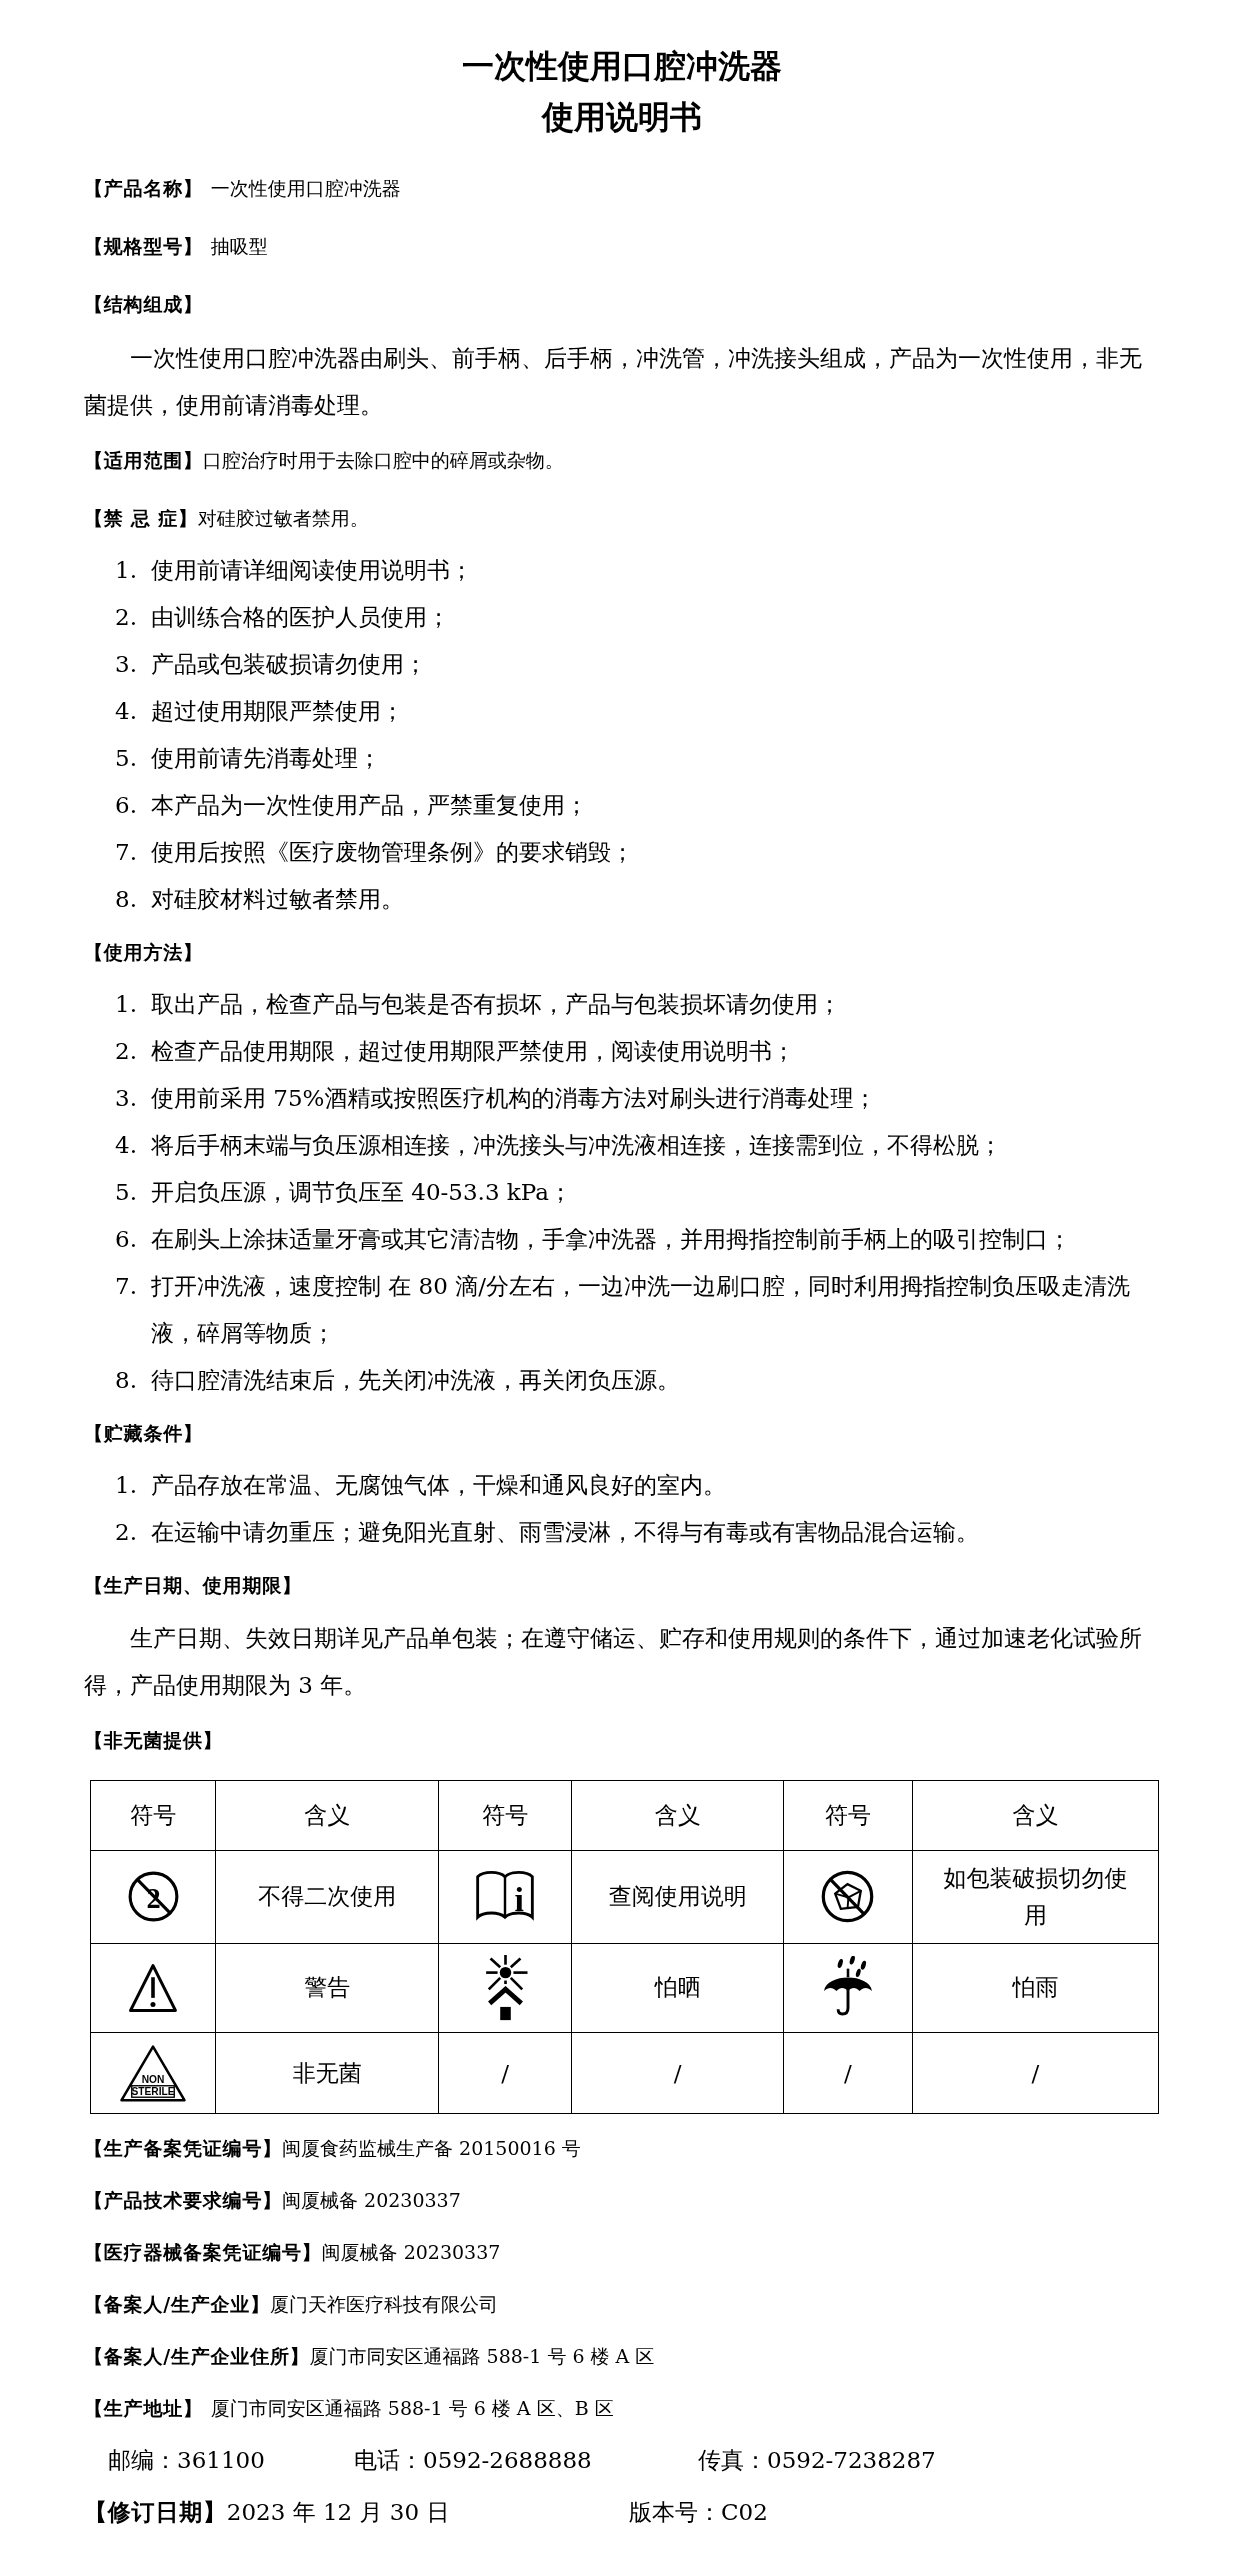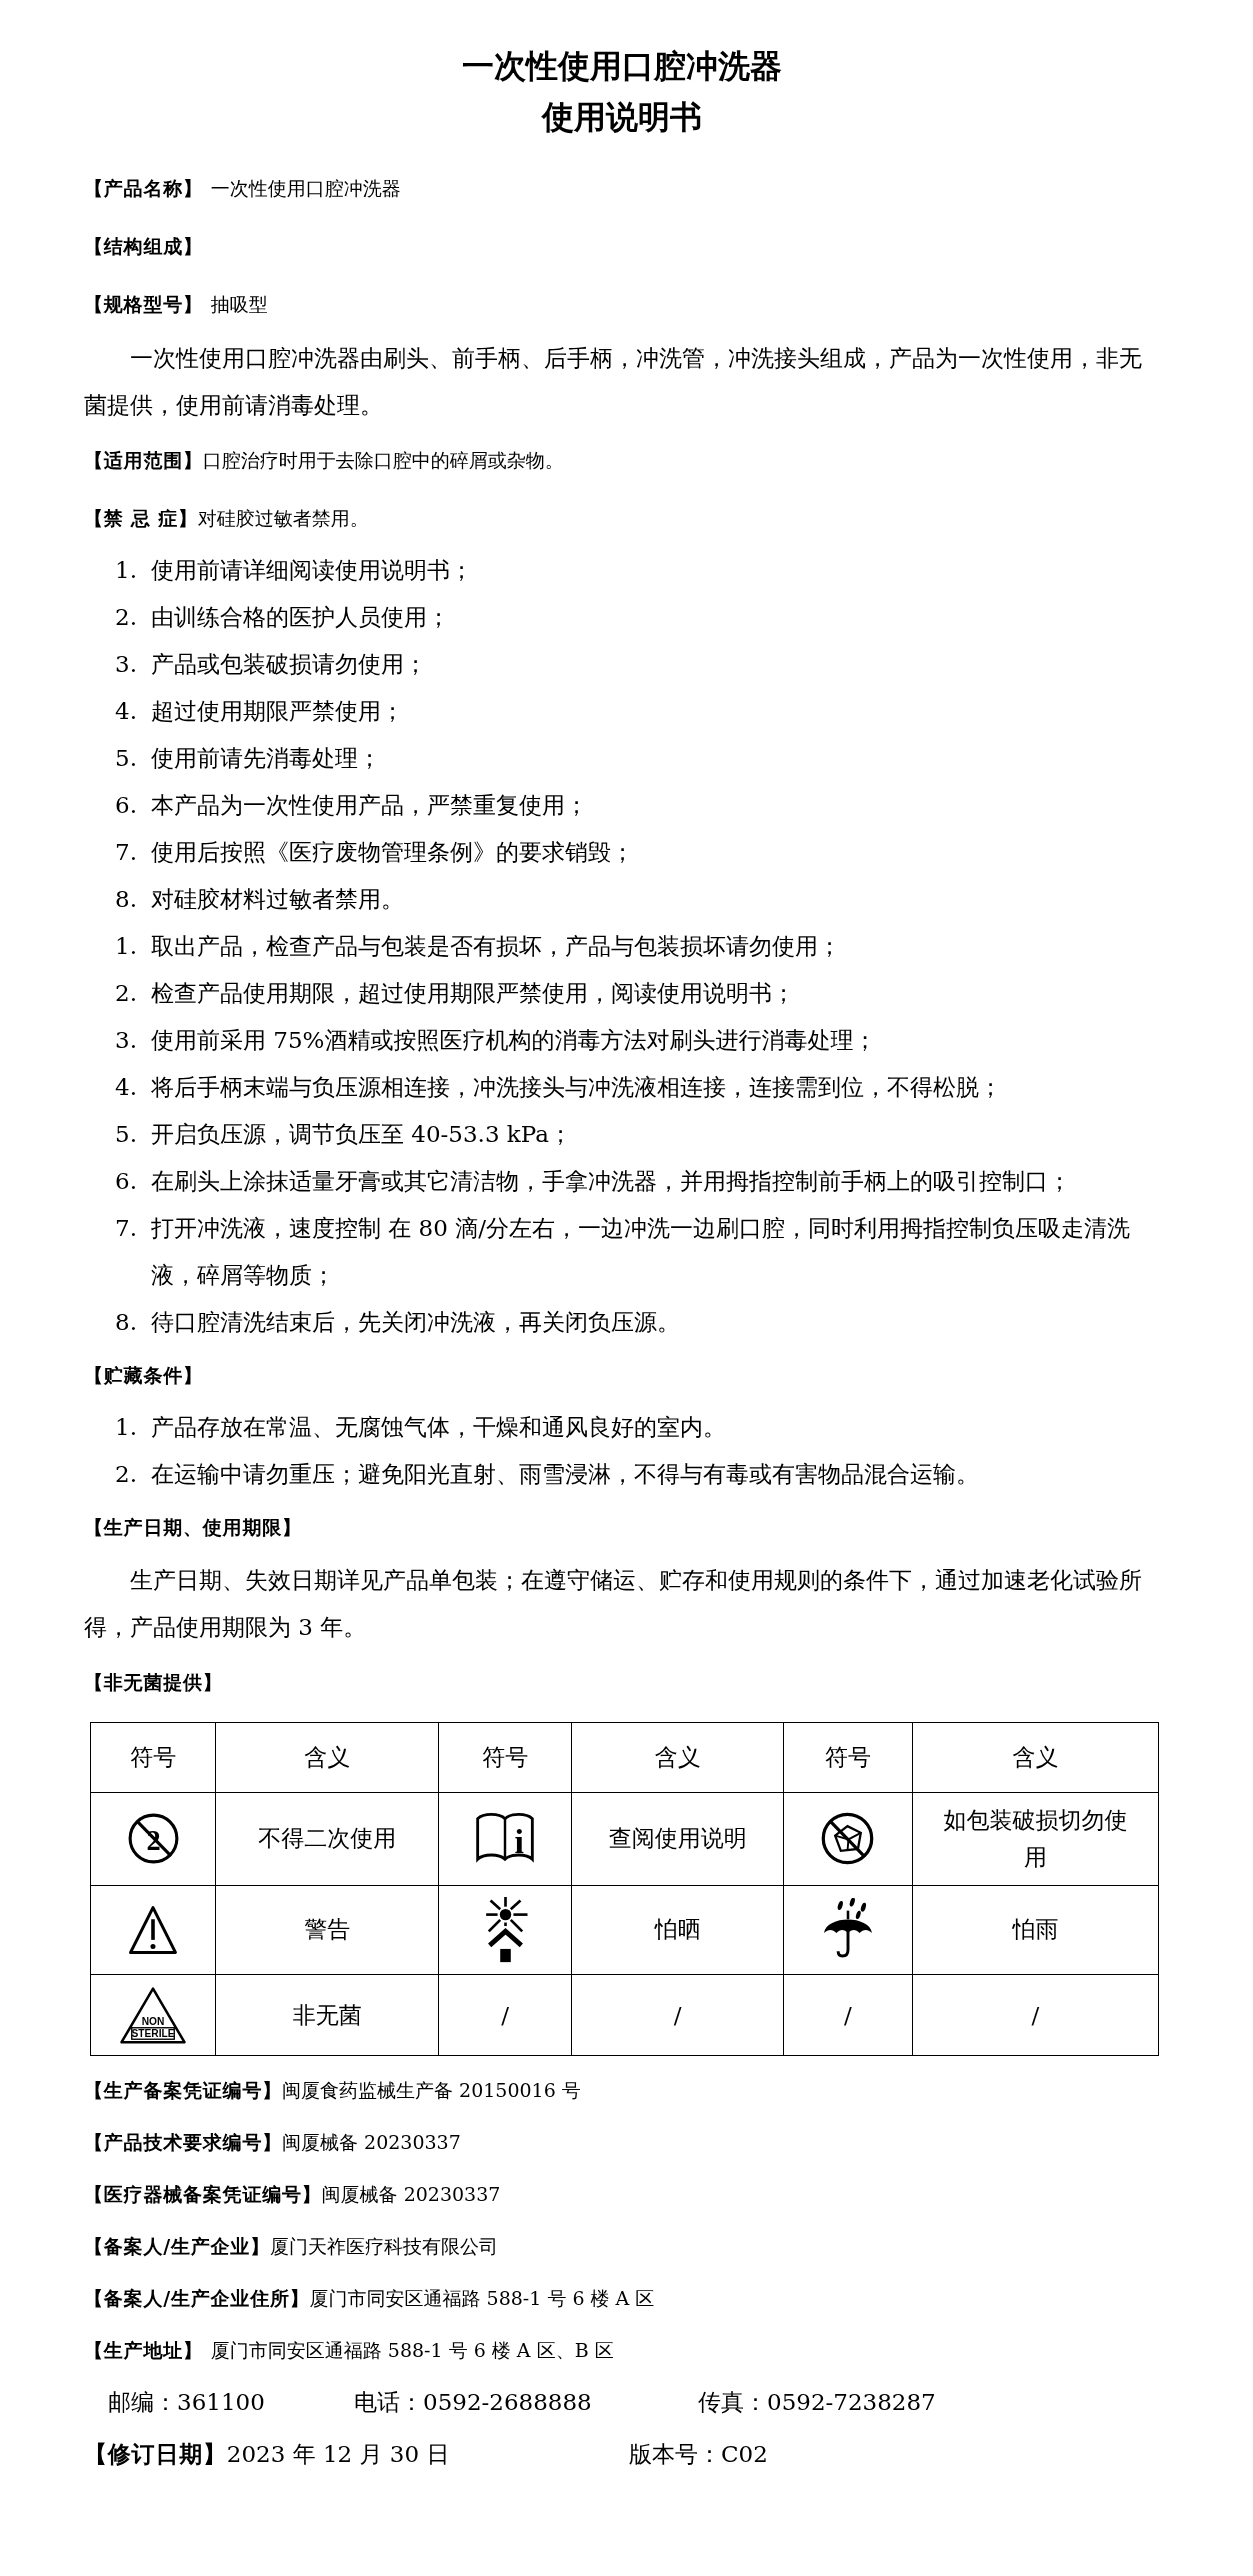--- a/index.html
+++ b/index.html
@@ -68,25 +68,25 @@
     <div>使用说明书</div>
   </div>
 
   <div style="height:17.4px"></div>
 
   <div class="section-line">
     <span class="lbl">【产品名称】</span><span class="val">一次性使用口腔冲洗器</span>
   </div>
 
   <div class="section-line">
+    <span class="lbl">【规格型号】</span><span class="val">抽吸型</span>
+  </div>
+
+  <div class="section-line">
     <span class="lbl">【结构组成】</span>
-  </div>
-
-  <div class="section-line">
-    <span class="lbl">【规格型号】</span><span class="val">抽吸型</span>
   </div>
   <p class="para">一次性使用口腔冲洗器由刷头、前手柄、后手柄，冲洗管，冲洗接头组成，产品为一次性使用，非无菌提供，使用前请消毒处理。</p>
 
   <div class="section-line">
     <span class="lbl">【适用范围】</span><span>口腔治疗时用于去除口腔中的碎屑或杂物。</span>
   </div>
 
   <div class="section-line">
     <span class="lbl">【禁 忌 症】</span><span>对硅胶过敏者禁用。</span>
   </div>
@@ -119,20 +119,23 @@
     <div class="li">
         <span class="num">7.</span>
         <span class="txt">使用后按照《医疗废物管理条例》的要求销毁；</span>
       </div>
     <div class="li">
         <span class="num">8.</span>
         <span class="txt">对硅胶材料过敏者禁用。</span>
       </div>
   </div>
 
+  <div class="section-line">
+    <span class="lbl">【使用方法】</span>
+  </div>
   <div>
     <div class="li">
         <span class="num">1.</span>
         <span class="txt">取出产品，检查产品与包装是否有损坏，产品与包装损坏请勿使用；</span>
       </div>
     <div class="li">
         <span class="num">2.</span>
         <span class="txt">检查产品使用期限，超过使用期限严禁使用，阅读使用说明书；</span>
       </div>
     <div class="li">

